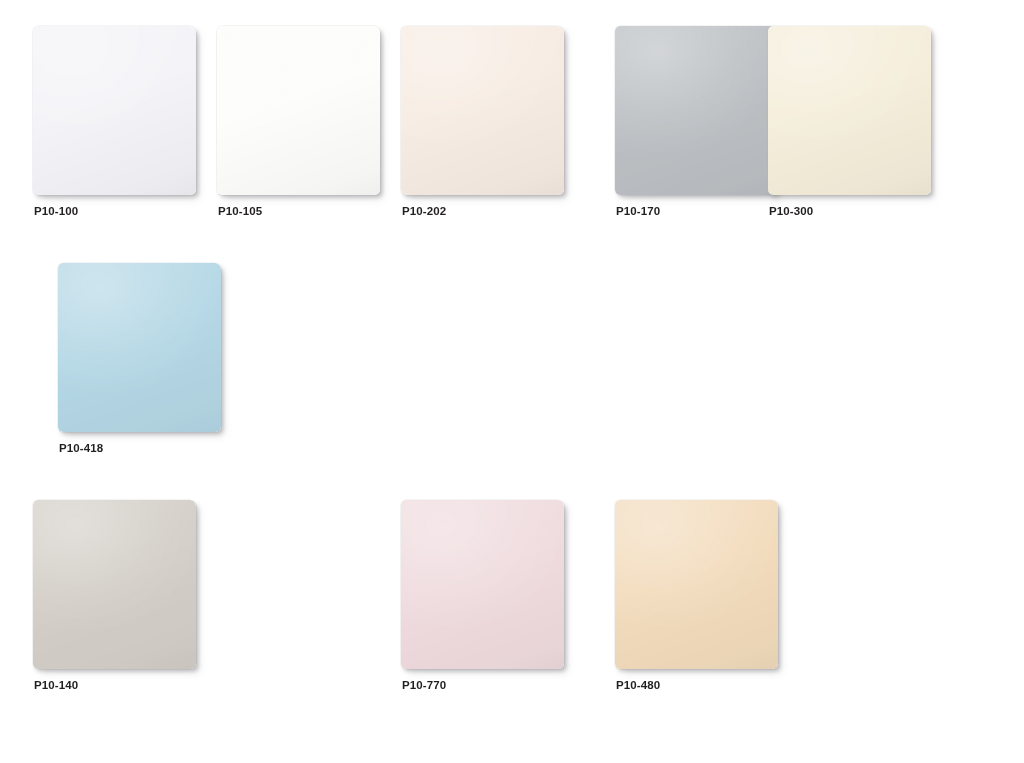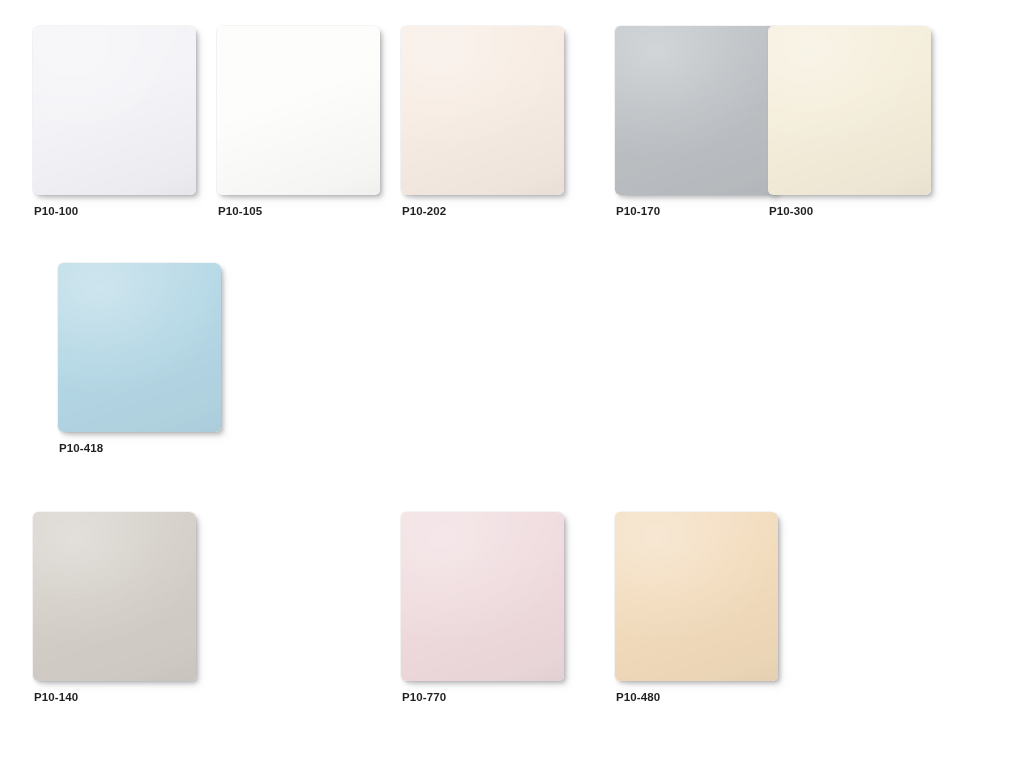--- a/index.html
+++ b/index.html
@@ -26,21 +26,21 @@
   }
 
   .swatch-row {
     position: absolute;
     left: 0;
     width: 1024px;
     height: 200px;
   }
   .swatch-row[data-row="0"] { top: 26px; }
   .swatch-row[data-row="1"] { top: 263px; margin-left: 25px; }
-  .swatch-row[data-row="2"] { top: 500px; margin-top: 12px; }
+  .swatch-row[data-row="2"] { top: 500px; }
 
   .swatch-cell {
     position: absolute;
     top: 0;
     width: 170px;
     height: 196px;
   }
   .swatch-cell[data-col="0"] { left: 33px; }
   .swatch-cell[data-col="1"] { left: 217px; }
   .swatch-cell[data-col="2"] { left: 401px; }

